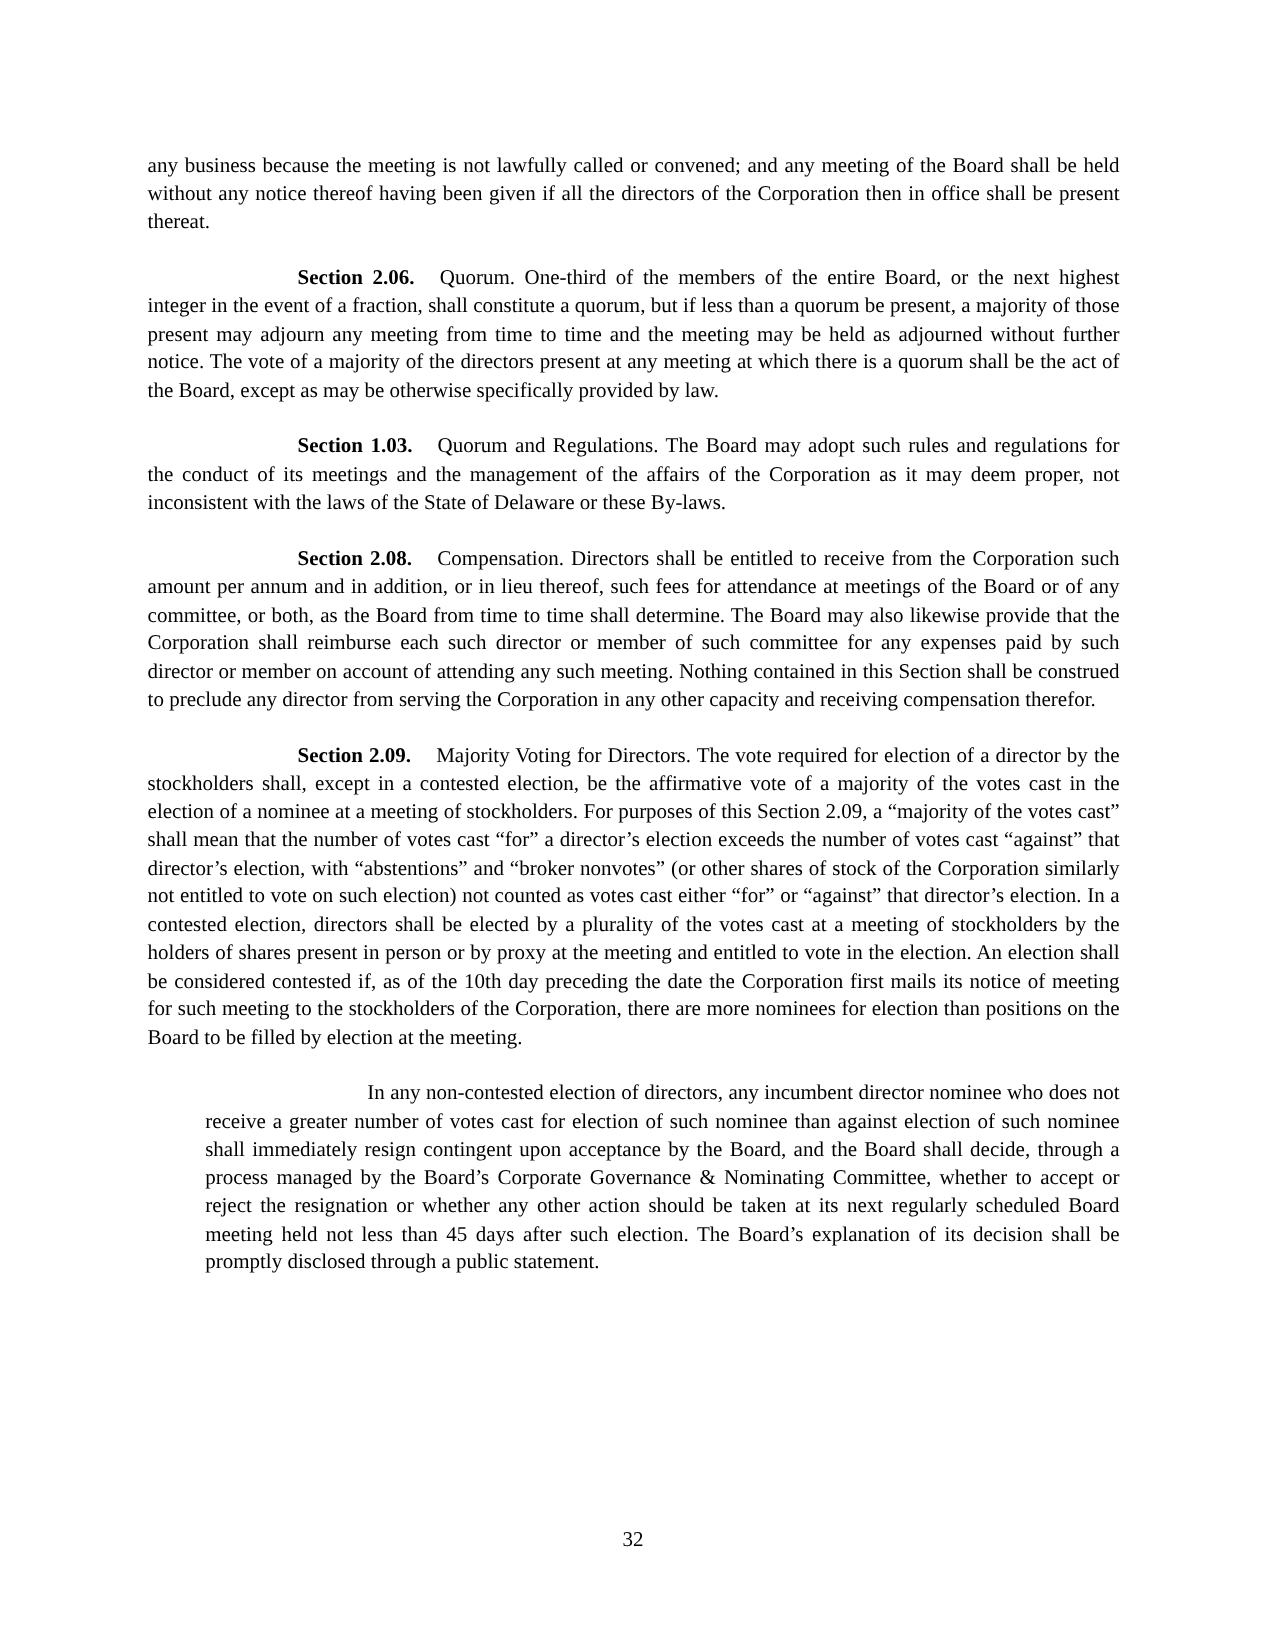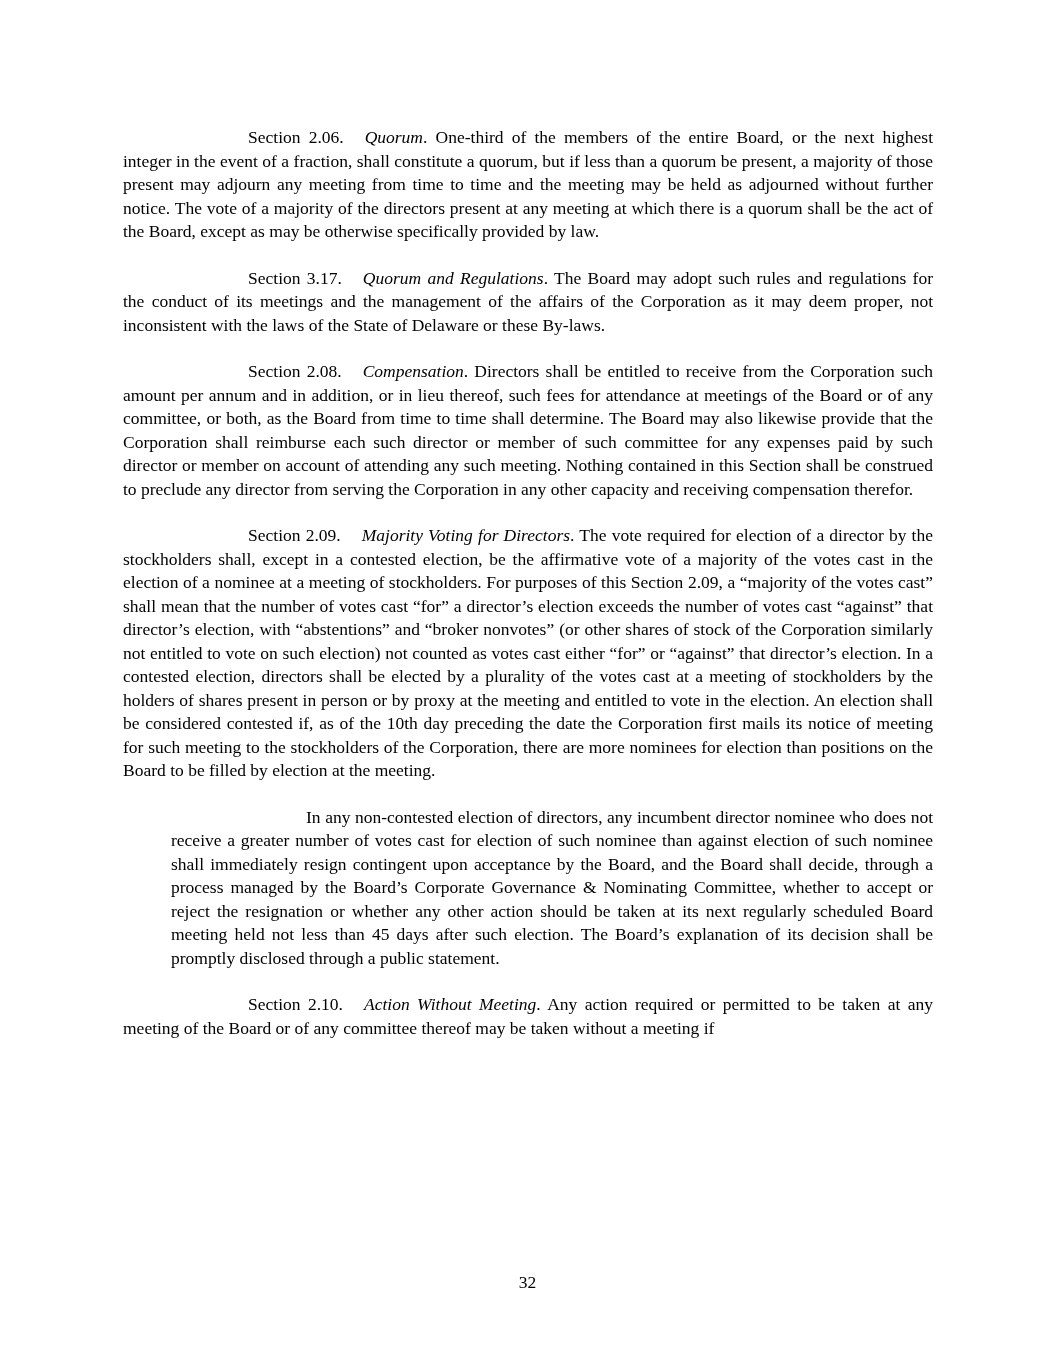--- a/index.html
+++ b/index.html
@@ -29,52 +29,51 @@
     margin: 0 0 23px 0;
   }
   p.sec-para {
     text-indent: 125px;
   }
   p.indent-para {
     text-indent: 135px;
     margin-left: 48px;
   }
   .sec-label {
-    font-weight: normal;
+    font-weight: bold;
     margin-right: 21px;
   }
   .sec-title {
-    font-style: italic;
   }
   .page-number {
     position: absolute;
     left: 0;
     right: 0;
     top: 1272px;
     text-align: center;
     font-size: 17.5px;
     font-family: "Liberation Serif", serif;
     color: #000000;
   }
 </style>
 </head>
 <body>
 
 <div class="page">
   <div class="content">
 
+    <p><span>any business because the meeting is not lawfully called or convened; and any meeting of the Board shall be held without any notice thereof having been given if all the directors of the Corporation then in office shall be present thereat.</span></p>
 
     <p class="sec-para"><span class="sec-label">Section 2.06.</span><span class="sec-title">Quorum</span><span>. One-third of the members of the entire Board, or the next highest integer in the event of a fraction, shall constitute a quorum, but if less than a quorum be present, a majority of those present may adjourn any meeting from time to time and the meeting may be held as adjourned without further notice. The vote of a majority of the directors present at any meeting at which there is a quorum shall be the act of the Board, except as may be otherwise specifically provided by law.</span></p>
 
-    <p class="sec-para"><span class="sec-label">Section 3.17.</span><span class="sec-title">Quorum and Regulations</span><span>. The Board may adopt such rules and regulations for the conduct of its meetings and the management of the affairs of the Corporation as it may deem proper, not inconsistent with the laws of the State of Delaware or these By-laws.</span></p>
+    <p class="sec-para"><span class="sec-label">Section 1.03.</span><span class="sec-title">Quorum and Regulations</span><span>. The Board may adopt such rules and regulations for the conduct of its meetings and the management of the affairs of the Corporation as it may deem proper, not inconsistent with the laws of the State of Delaware or these By-laws.</span></p>
 
     <p class="sec-para"><span class="sec-label">Section 2.08.</span><span class="sec-title">Compensation</span><span>. Directors shall be entitled to receive from the Corporation such amount per annum and in addition, or in lieu thereof, such fees for attendance at meetings of the Board or of any committee, or both, as the Board from time to time shall determine. The Board may also likewise provide that the Corporation shall reimburse each such director or member of such committee for any expenses paid by such director or member on account of attending any such meeting. Nothing contained in this Section shall be construed to preclude any director from serving the Corporation in any other capacity and receiving compensation therefor.</span></p>
 
     <p class="sec-para"><span class="sec-label">Section 2.09.</span><span class="sec-title">Majority Voting for Directors</span><span>. The vote required for election of a director by the stockholders shall, except in a contested election, be the affirmative vote of a majority of the votes cast in the election of a nominee at a meeting of stockholders. For purposes of this Section 2.09, a “majority of the votes cast” shall mean that the number of votes cast “for” a director’s election exceeds the number of votes cast “against” that director’s election, with “abstentions” and “broker nonvotes” (or other shares of stock of the Corporation similarly not entitled to vote on such election) not counted as votes cast either “for” or “against” that director’s election. In a contested election, directors shall be elected by a plurality of the votes cast at a meeting of stockholders by the holders of shares present in person or by proxy at the meeting and entitled to vote in the election. An election shall be considered contested if, as of the 10th day preceding the date the Corporation first mails its notice of meeting for such meeting to the stockholders of the Corporation, there are more nominees for election than positions on the Board to be filled by election at the meeting.</span></p>
 
     <p class="indent-para"><span>In any non-contested election of directors, any incumbent director nominee who does not receive a greater number of votes cast for election of such nominee than against election of such nominee shall immediately resign contingent upon acceptance by the Board, and the Board shall decide, through a process managed by the Board’s Corporate Governance &amp; Nominating Committee, whether to accept or reject the resignation or whether any other action should be taken at its next regularly scheduled Board meeting held not less than 45 days after such election. The Board’s explanation of its decision shall be promptly disclosed through a public statement.</span></p>
 
-    <p class="sec-para"><span class="sec-label">Section 2.10.</span><span class="sec-title">Action Without Meeting</span><span>. Any action required or permitted to be taken at any meeting of the Board or of any committee thereof may be taken without a meeting if</span></p>
 
   </div>
 
   <div class="page-number">32</div>
 </div>
 
 </body></html>

